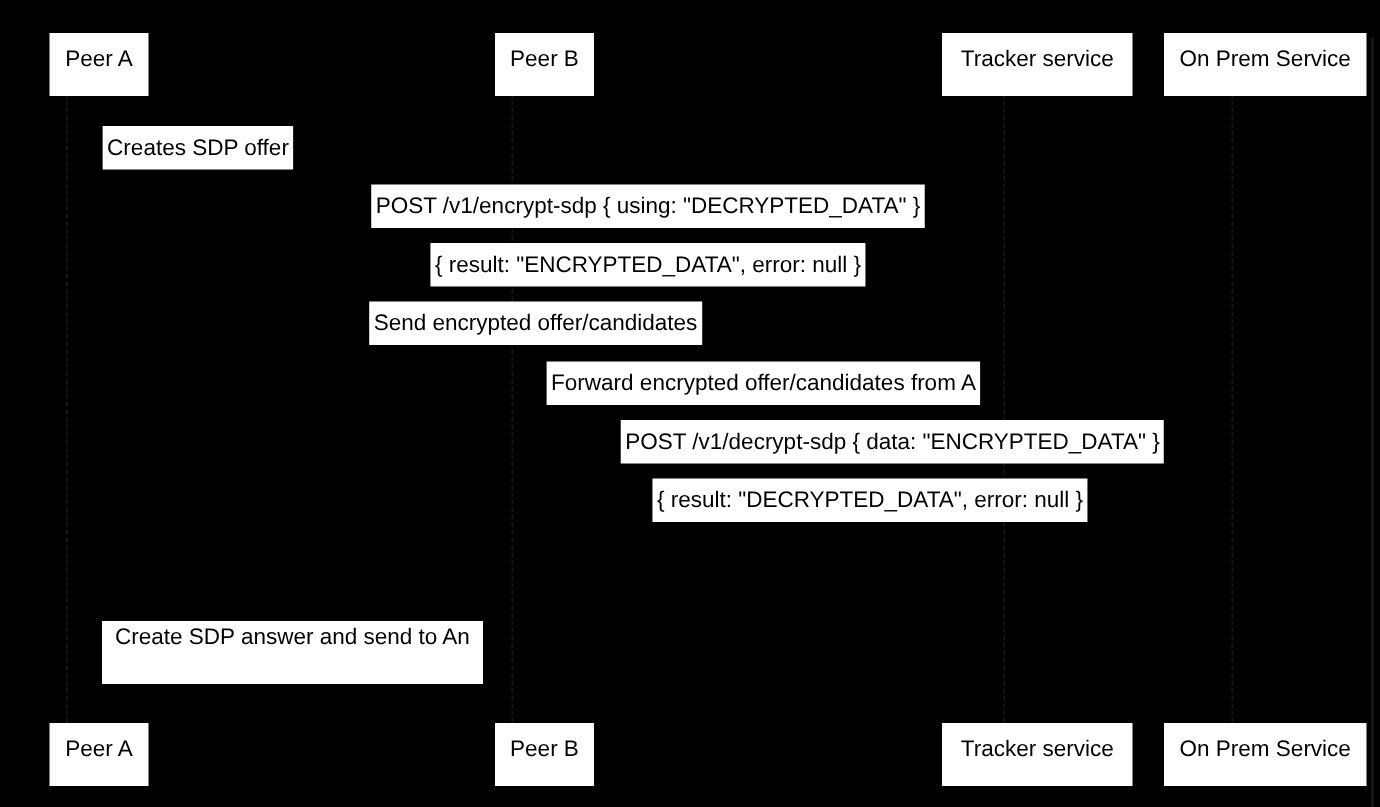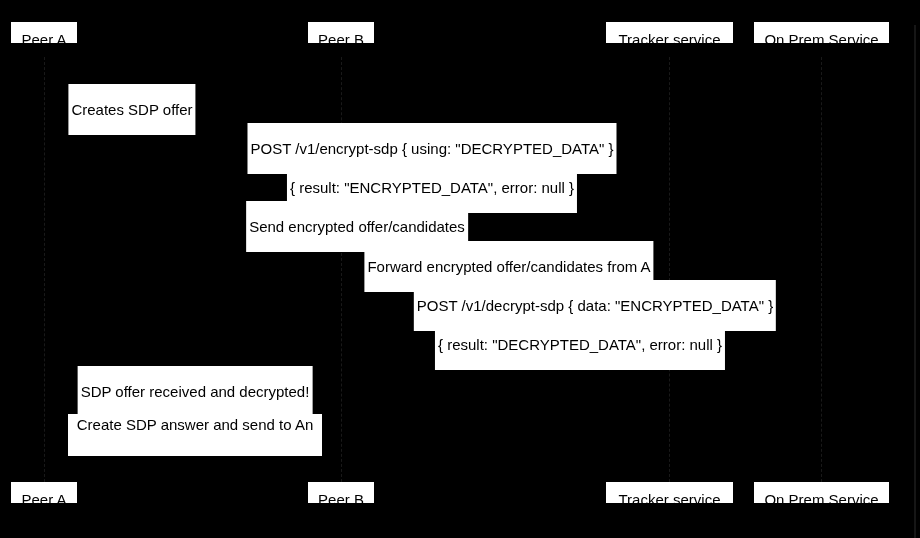--- a/index.html
+++ b/index.html
@@ -9,28 +9,29 @@
   }
   #canvas {
     position: relative;
     width: 920px; height: 538px;
     background: #000000;
     overflow: hidden;
   }
   
   .actor {
     position: absolute;
-    height: 21px;
+    height: 42px;
     background: #ffffff;
     color: #000000;
     font-size: 15px;
     line-height: 35px;
     text-align: center;
     white-space: nowrap;
     box-sizing: border-box;
+    margin-left: 22px;
   }
   .row-top    { top: 22px; }
   .row-bottom { top: 482px; }
   .p1 { left: 11px;  width: 66px;  }
   .p2 { left: 308px; width: 66px;  }
   .p3 { left: 606px; width: 127px; text-align: center; }
   .p4 { left: 754px; width: 135px; }
 
   
   .lifeline {
@@ -53,21 +54,21 @@
   }
 
   
   .msg {
     position: absolute;
     transform: translateX(-50%);
     background: #ffffff;
     color: #000000;
     font-size: 15px;
     line-height: 17px;
-    padding: 17px 3px;
+    padding: 6px 3px;
     white-space: nowrap;
   }
   .m1 { left: 132px; top: 84px;  }
   .m2 { left: 432px; top: 123px; }
   .m3 { left: 432px; top: 162px; }
   .m4 { left: 357px; top: 201px; }
   .m5 { left: 509px; top: 241px; }
   .m6 { left: 579px; top: 280px; margin-left: 16px; }
   .m7 { left: 580px; top: 319px; }
   .m8 { left: 195px; top: 366px; }
@@ -102,21 +103,20 @@
   <div class="actor row-top p3">Tracker service</div>
   <div class="actor row-top p4">On Prem Service</div>
 
   <div class="msg m1">Creates SDP offer</div>
   <div class="msg m2">POST /v1/encrypt-sdp { using: "DECRYPTED_DATA" }</div>
   <div class="msg m3">{ result: "ENCRYPTED_DATA", error: null }</div>
   <div class="msg m5">Forward encrypted offer/candidates from A</div>
   <div class="msg m4">Send encrypted offer/candidates</div>
   <div class="msg m6">POST /v1/decrypt-sdp { data: "ENCRYPTED_DATA" }</div>
   <div class="msg m7">{ result: "DECRYPTED_DATA", error: null }</div>
-  <div class="msg m8">SDP offer received and decrypted!</div>
 
   <div class="note">
     <span>Create SDP answer and send to An</span>
   </div>
 
   <div class="actor row-bottom p1">Peer A</div>
   <div class="actor row-bottom p2">Peer B</div>
   <div class="actor row-bottom p3">Tracker service</div>
   <div class="actor row-bottom p4">On Prem Service</div>
 

